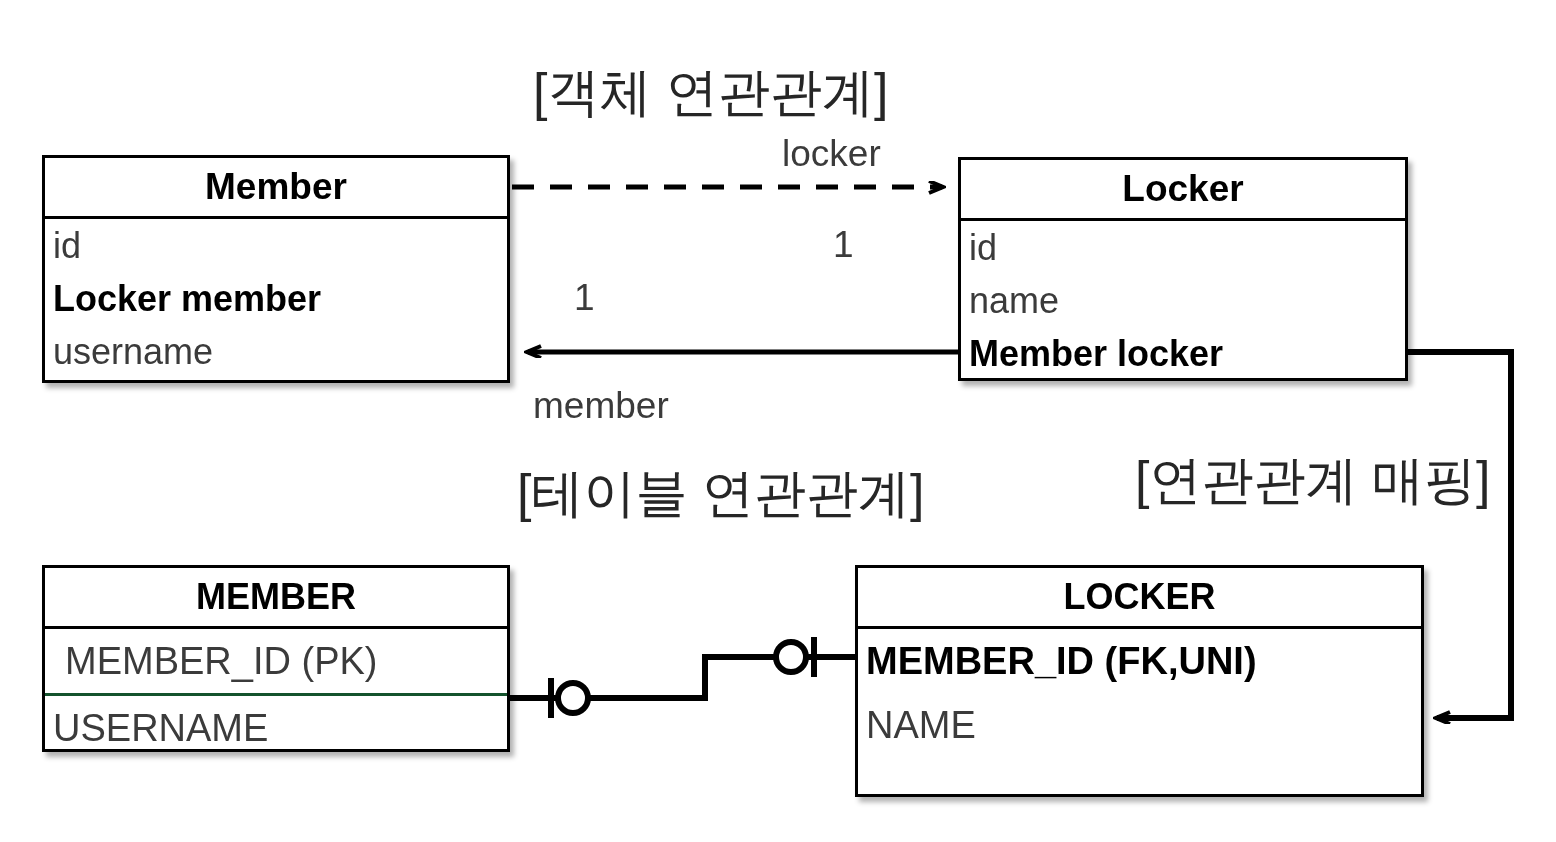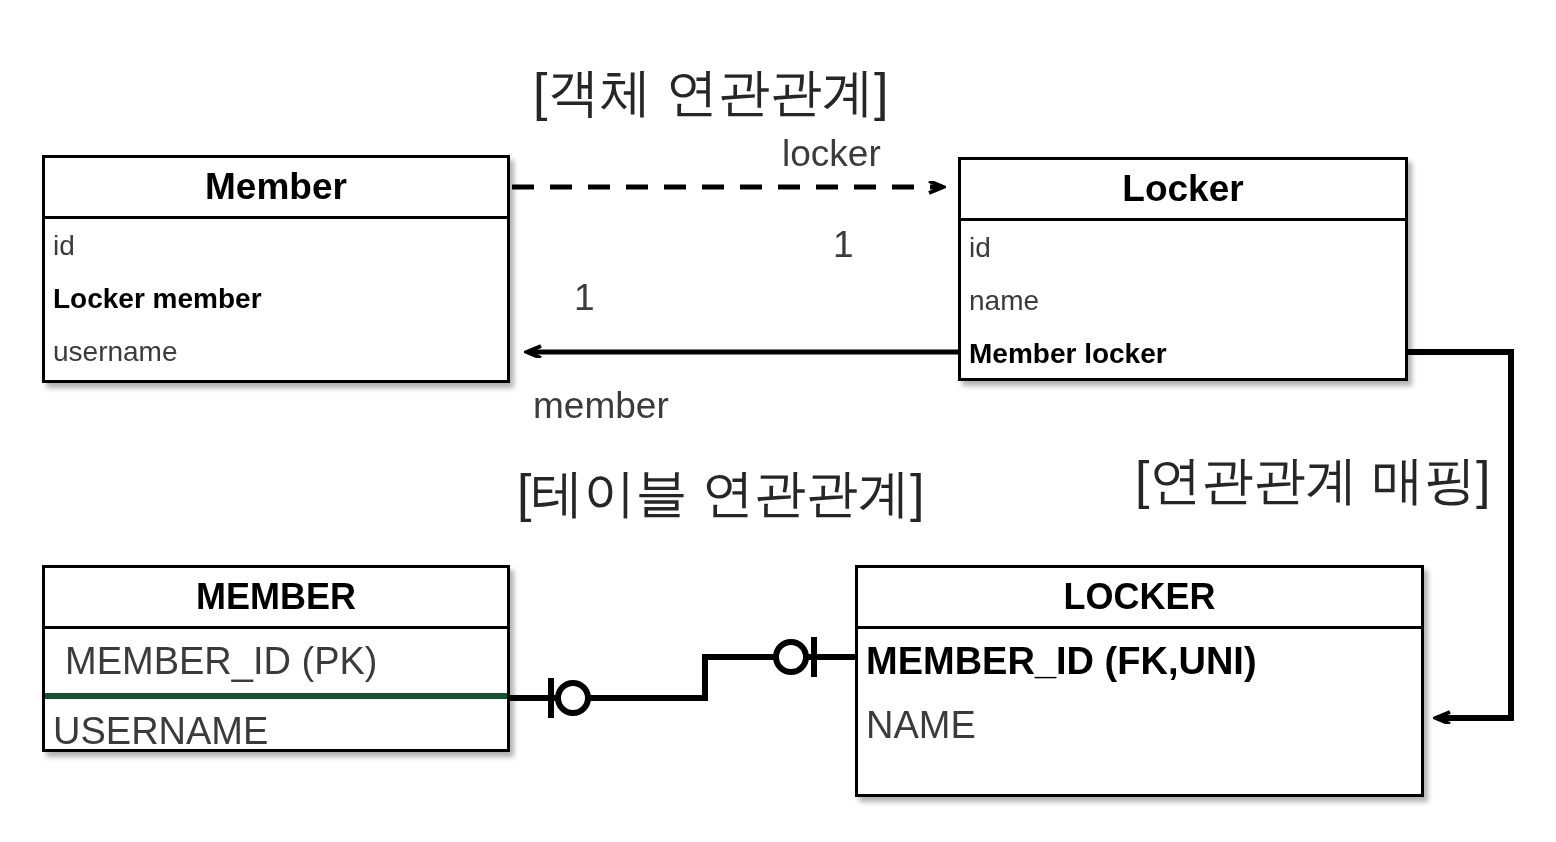--- a/index.html
+++ b/index.html
@@ -34,35 +34,35 @@
     border-bottom: 3px solid #000000;
     box-sizing: border-box;
     white-space: nowrap;
     overflow: hidden;
   }
   .box-section {
     box-sizing: border-box;
     padding-left: 8px;
   }
   .box-section.div {
-    border-bottom: 6px solid #14532d;
+    border-bottom: 3px solid #14532d;
     padding-left: 20px;
   }
   .attr {
     color: #3b3b3b;
     white-space: nowrap;
   }
   .attr.bold {
     color: #000000;
     font-weight: bold;
   }
 
   
   .obj .box-title { font-size: 37px; line-height: 58px; height: 61px; }
-  .obj .attr { font-size: 28px; line-height: 53px; }
+  .obj .attr { font-size: 36px; line-height: 53px; }
 
   
   .tbl .box-title { font-size: 36px; line-height: 58px; height: 61px; }
   .tbl .attr { font-size: 38px; line-height: 64px; }
 
   
   .label {
     position: absolute;
     color: #262626;
     white-space: nowrap;

